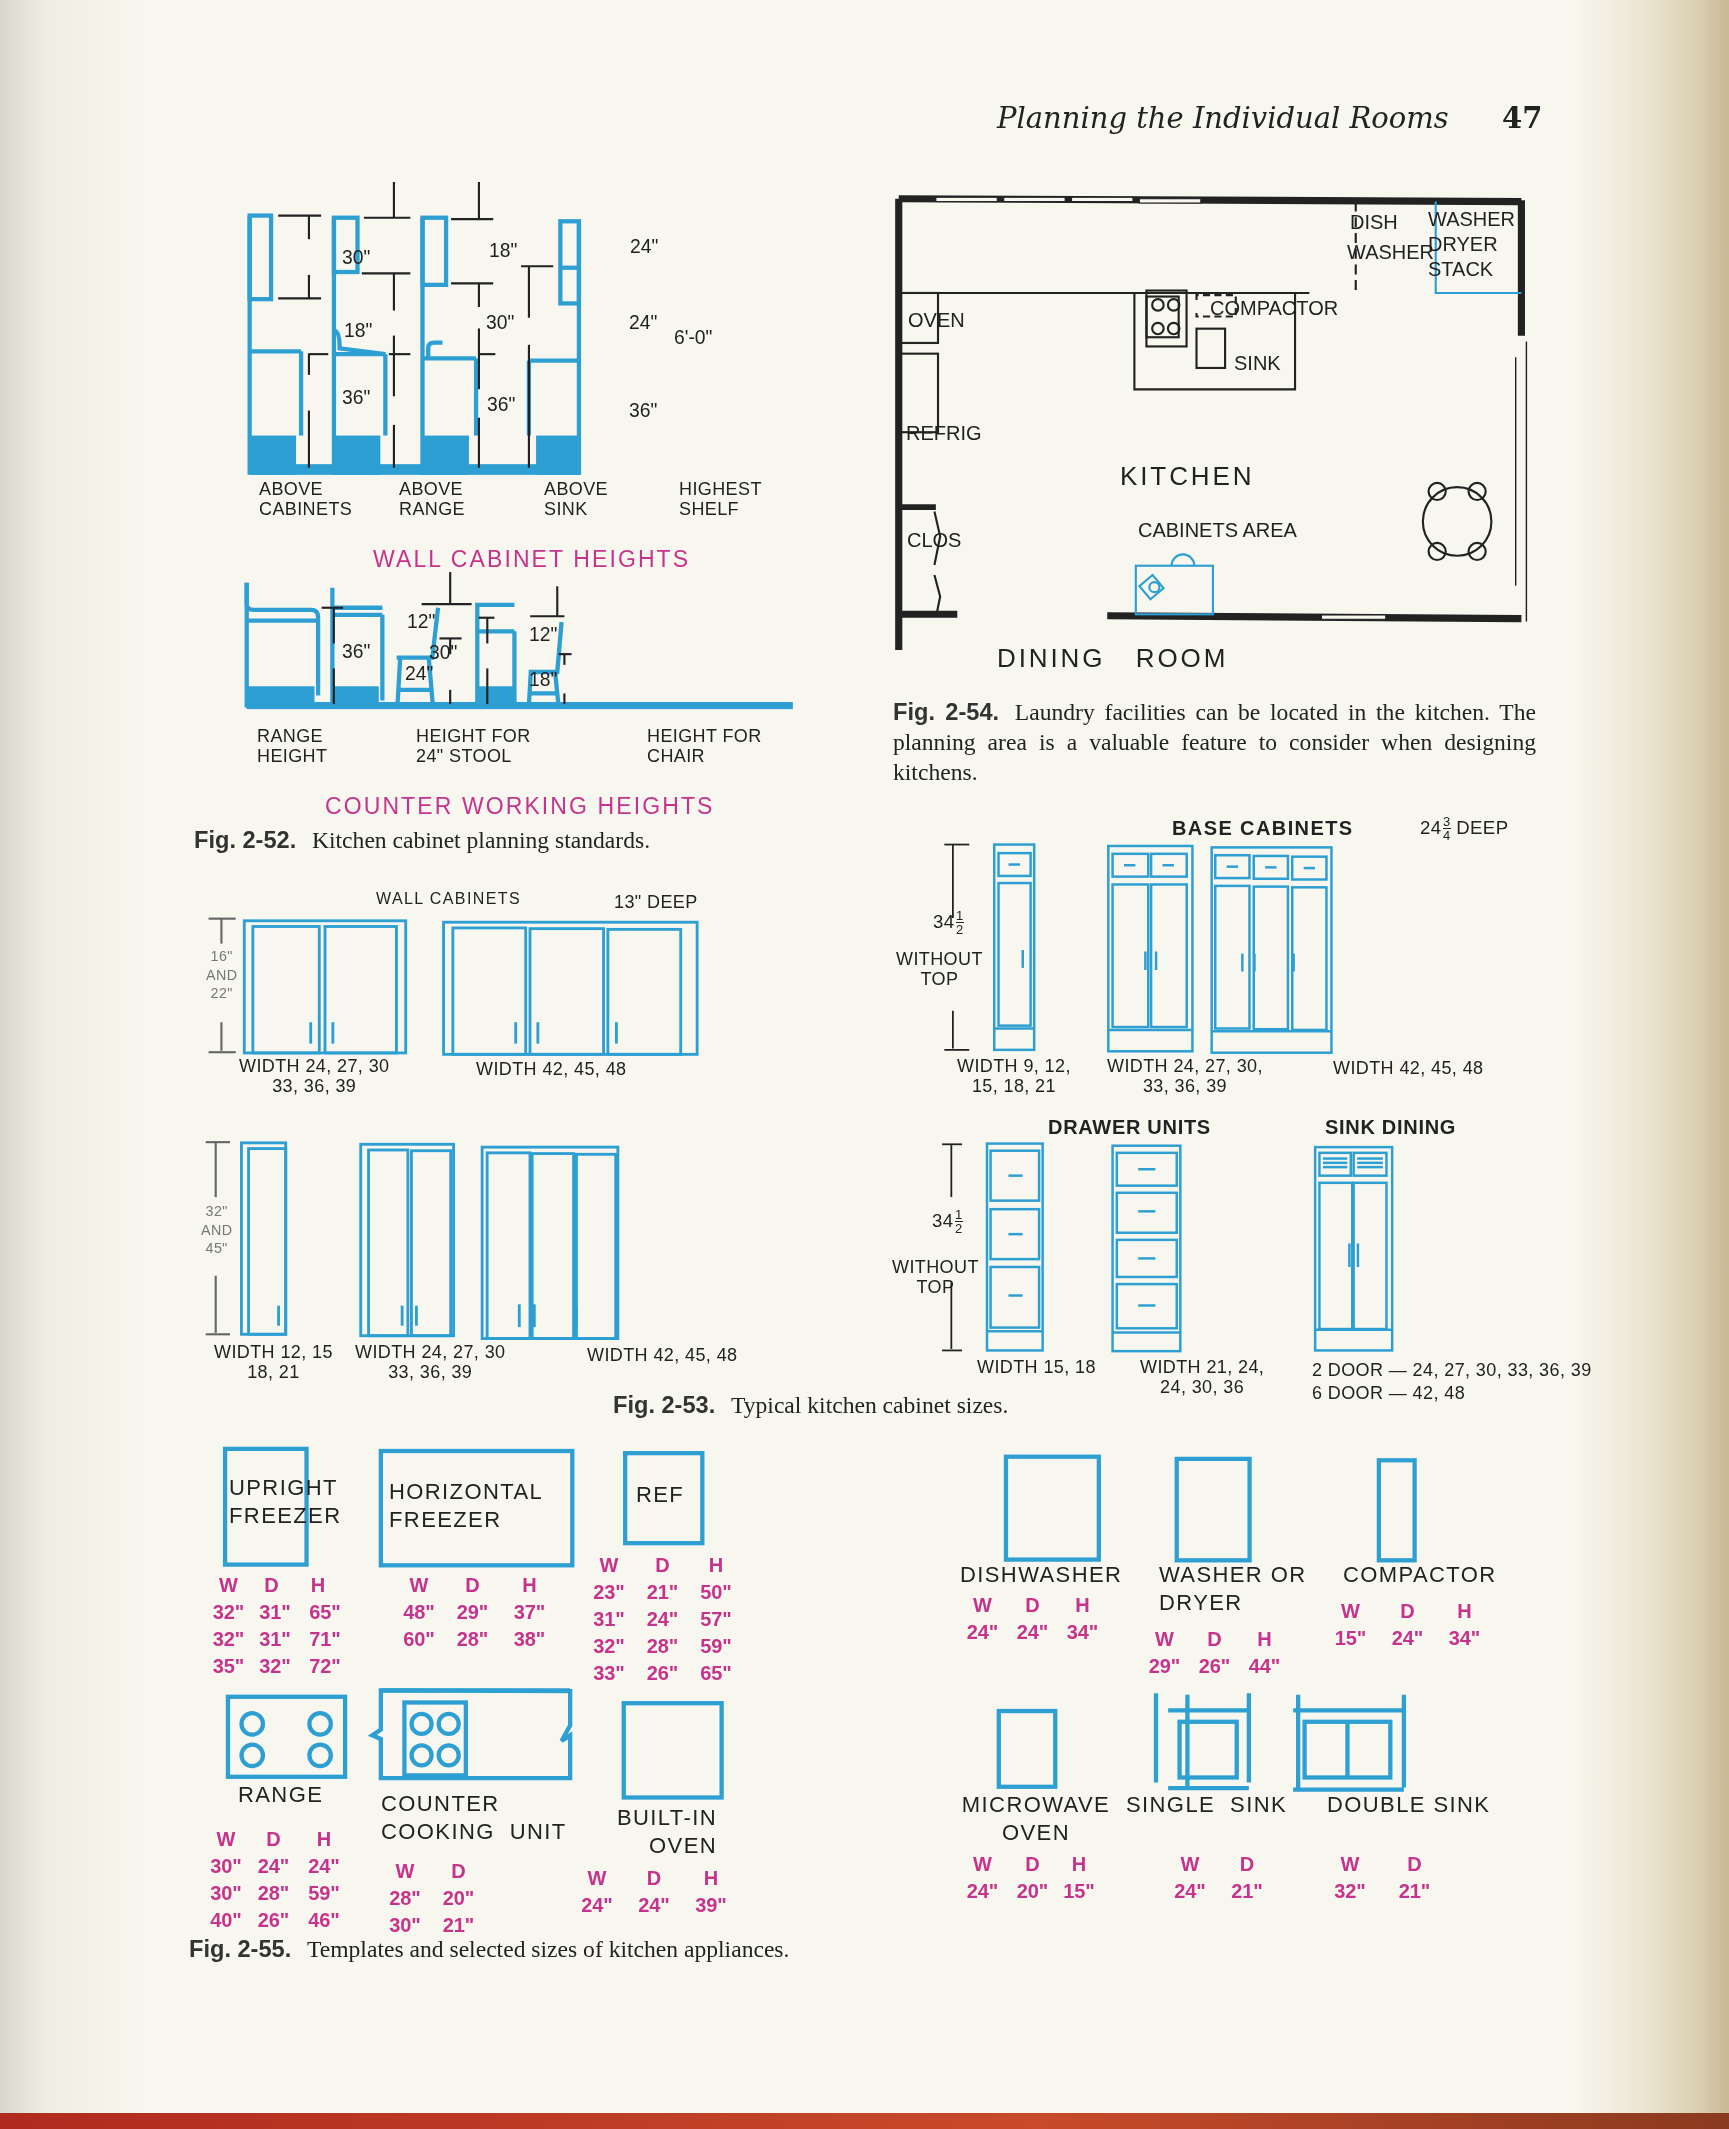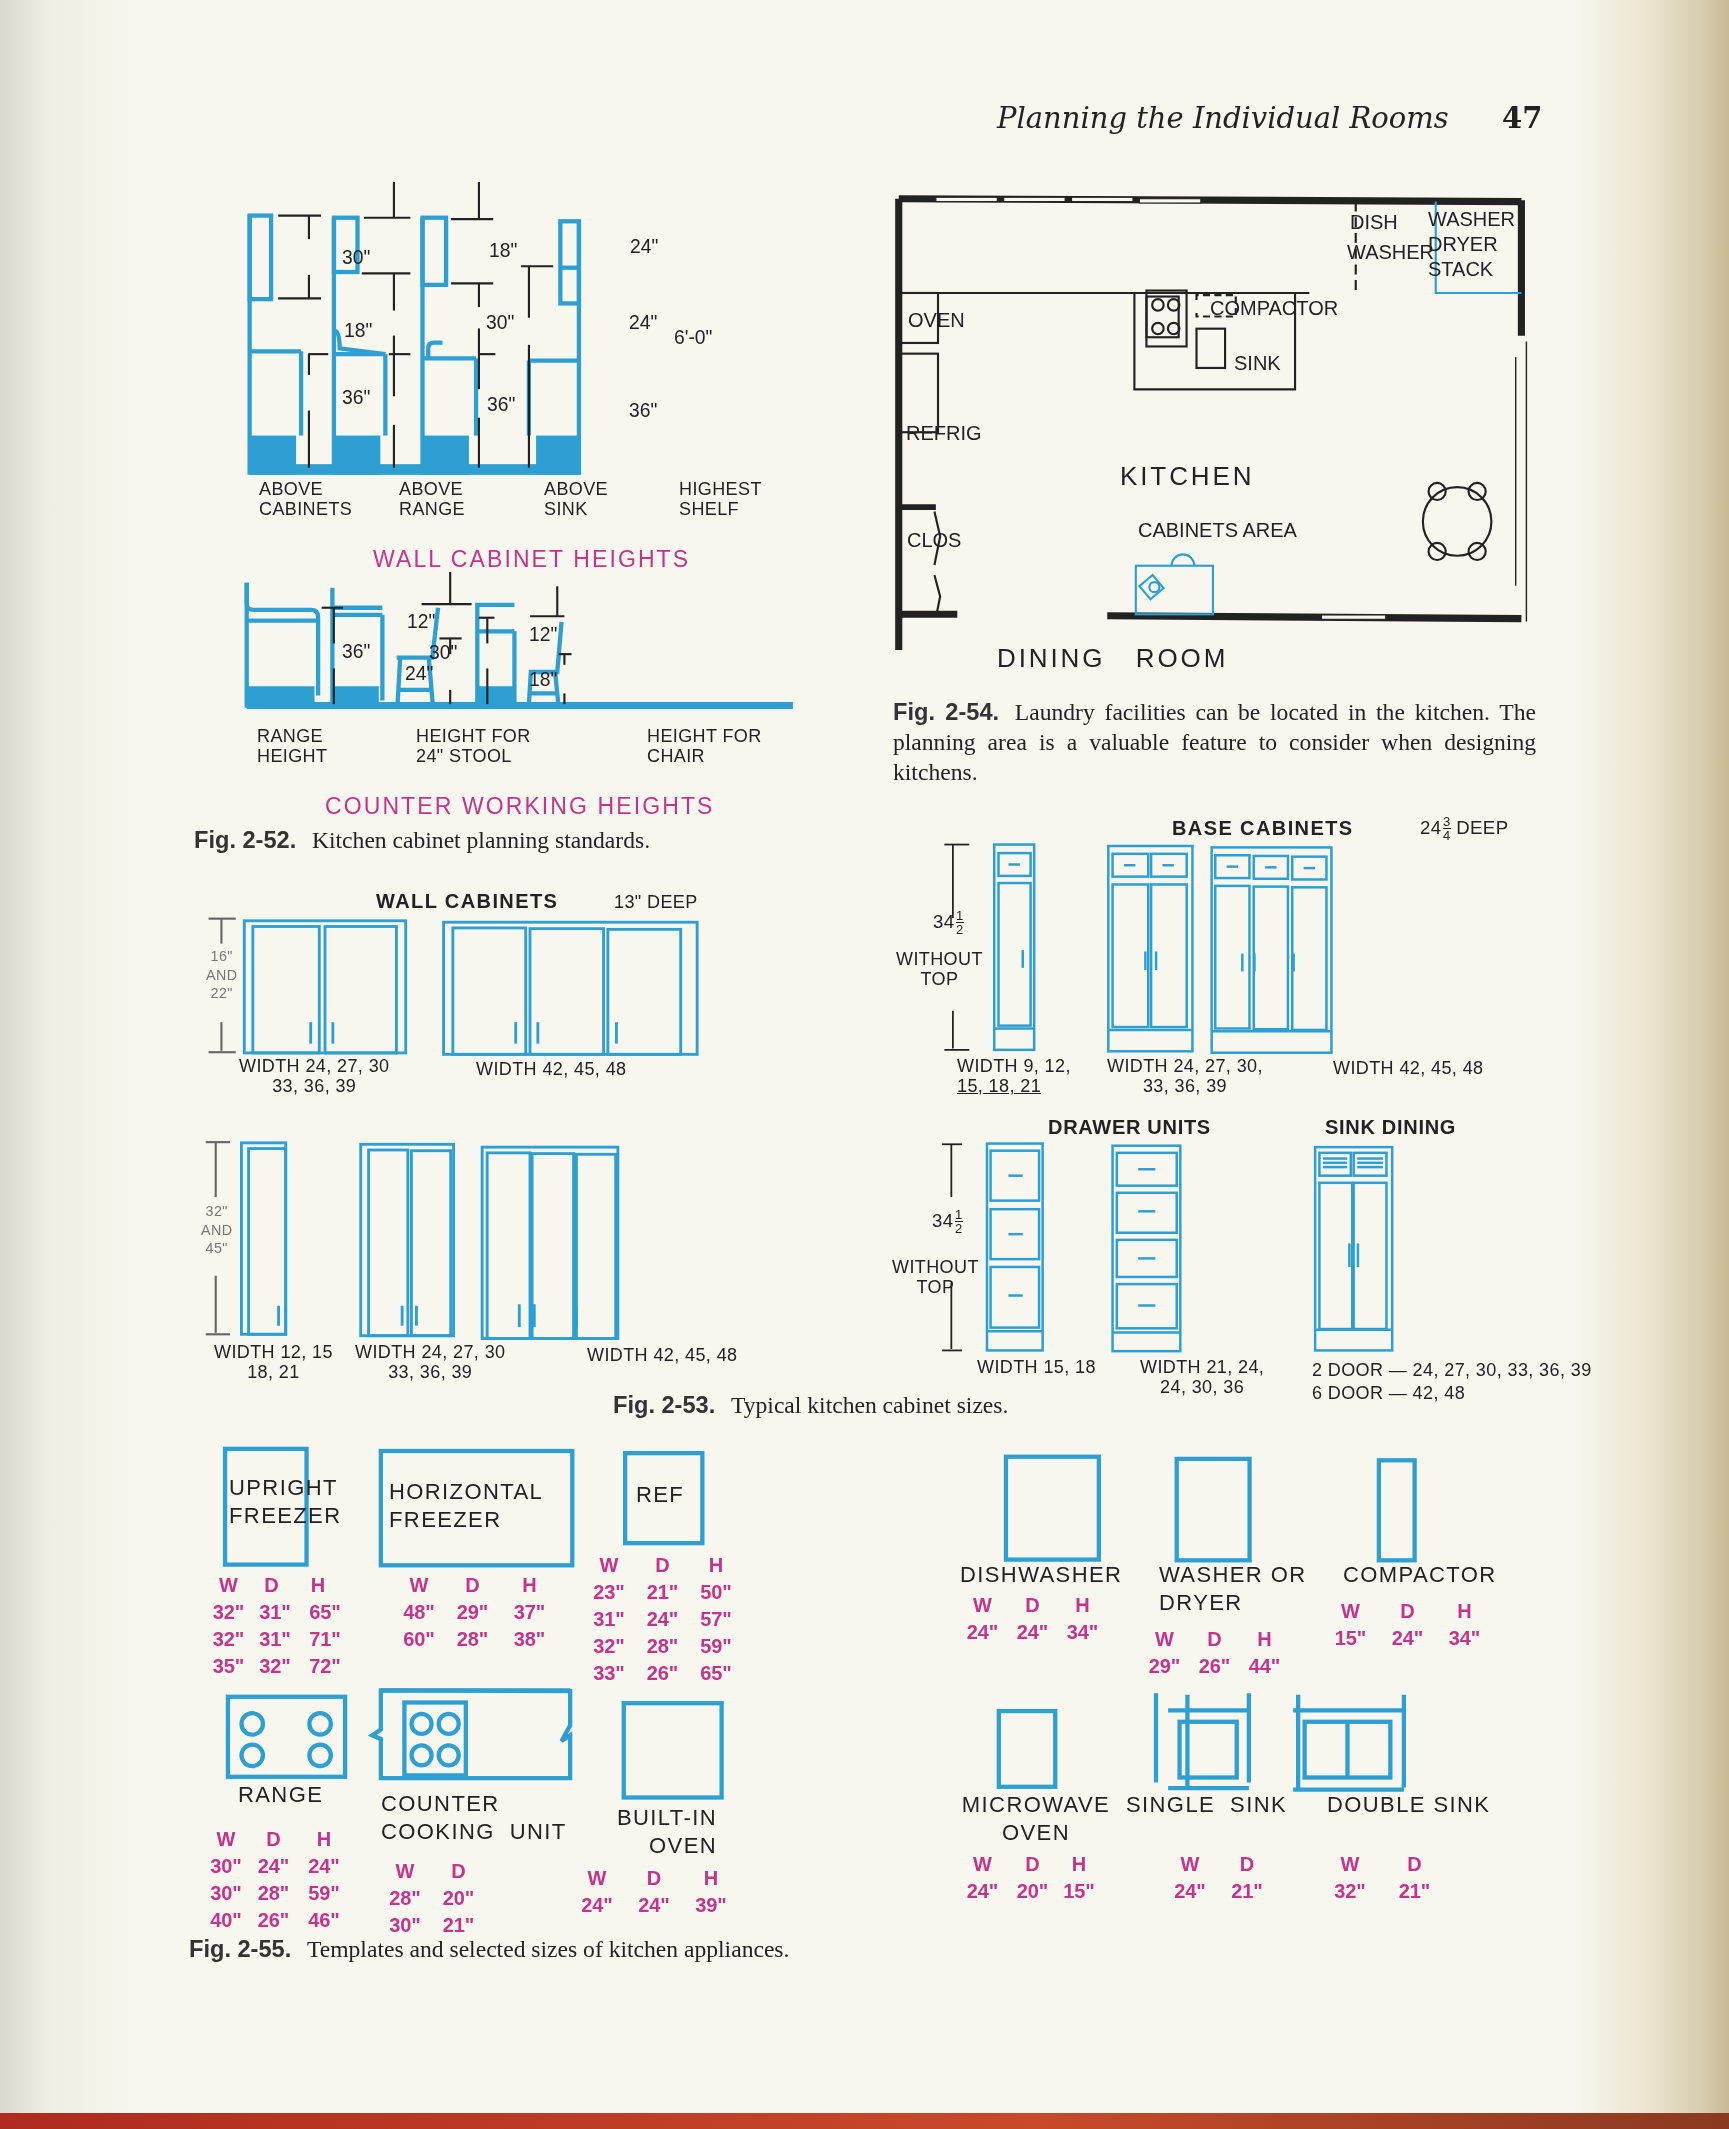--- a/index.html
+++ b/index.html
@@ -276,21 +276,21 @@
 <div class="abs fp-lbl" style="left:1210px;top:297px">COMPACTOR</div>
 <div class="abs fp-lbl" style="left:1234px;top:352px">SINK</div>
 <div class="abs fp-lbl" style="left:906px;top:422px">REFRIG</div>
 <div class="abs fp-big" style="left:1120px;top:461px">KITCHEN</div>
 <div class="abs fp-lbl blue" style="left:1138px;top:519px">CABINETS AREA</div>
 <div class="abs fp-lbl" style="left:907px;top:529px">CLOS</div>
 <div class="abs fp-big" style="left:997px;top:643px;white-space:pre">DINING   ROOM</div>
 
 <div class="abs cap" style="left:893px;top:697px;width:643px;line-height:30px;text-align:justify"><b>Fig. 2-54.</b><span>Laundry facilities can be located in the kitchen. The planning area is a valuable feature to consider when designing kitchens.</span></div>
 
-<div class="abs lbl" style="left:376px;top:890px;font-size:20px;font-weight:bold;letter-spacing:1.4px">WALL CABINETS</div>
+<div class="abs lbl" style="left:376px;top:890px;font-size:16px;font-weight:normal;letter-spacing:1.4px">WALL CABINETS</div>
 <div class="abs lbl" style="left:614px;top:893px">13" DEEP</div>
 
 <svg style="left:200px;top:915px" width="500" height="143" viewBox="0 0 700 200">
   <g stroke="#2e9fd2" stroke-width="4" fill="none">
     <rect x="62" y="8" width="226" height="185"></rect>
     <rect x="74" y="16" width="93" height="177"></rect>
       <rect x="175" y="16" width="100" height="177"></rect>
     <line x1="155" y1="150" x2="155" y2="180"></line>
       <line x1="186" y1="150" x2="186" y2="180"></line>
     <rect x="341" y="10" width="355" height="185"></rect>
@@ -415,21 +415,21 @@
       <span style="border-bottom:1.4px solid #222">1</span>
       <span>2</span>
     </span>
 </div>
 <div class="abs lbl" style="left:896px;top:950px;text-align:center">
     <div>WITHOUT</div>
     <div>TOP</div>
   </div>
 <div class="abs lbl" style="left:957px;top:1057px">
     <div>WIDTH 9, 12,</div>
-    <div style="text-align: left; text-decoration: underline;">15, 18, 21</div>
+    <div style="text-align: center;">15, 18, 21</div>
   </div>
 <div class="abs lbl" style="left:1107px;top:1057px">
     <div>WIDTH 24, 27, 30,</div>
     <div style="text-align: center;">33, 36, 39</div>
   </div>
 <div class="abs lbl" style="left:1333px;top:1059px">WIDTH  42, 45, 48</div>
 
 <div class="abs lbl" style="left:1048px;top:1116px;font-size:20px;font-weight:bold;letter-spacing:0.7px">DRAWER UNITS</div>
 <div class="abs lbl" style="left:1325px;top:1116px;font-size:20px;font-weight:bold;letter-spacing:0.7px">SINK DINING</div>
 

